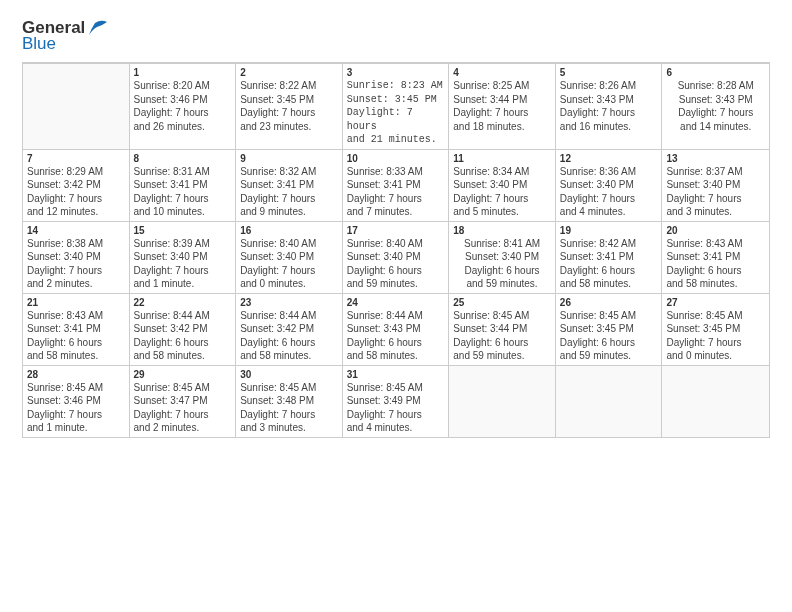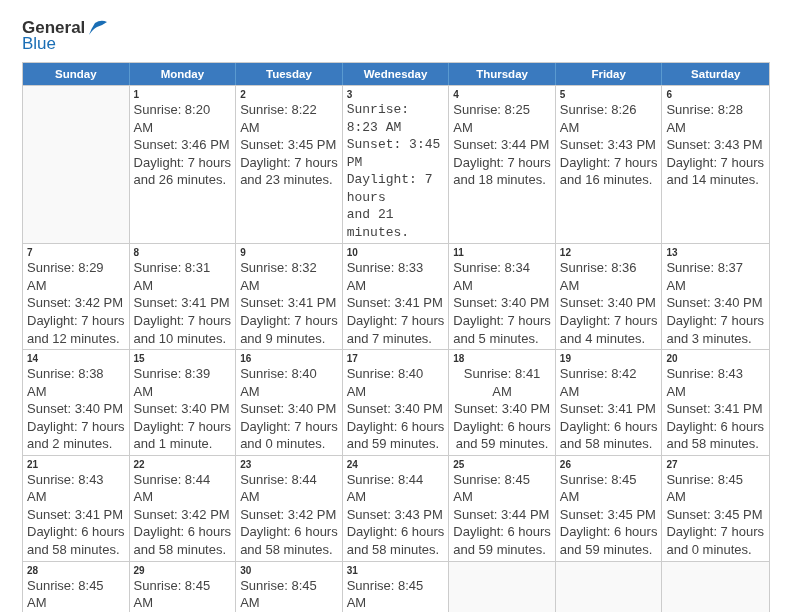--- a/index.html
+++ b/index.html
@@ -85,21 +85,21 @@
     }
     .cal-cell:last-child { border-right: none; }
     .cal-cell.empty { background: #f9f9f9; }
     .day-number {
       font-size: 10px;
       font-weight: bold;
       color: #333;
       margin-bottom: 1px;
     }
     .cell-info {
-      font-size: 13px;
+      font-size: 10px;
       color: #444;
       line-height: 1.35;
     }
   </style>
 </head>
 <body>
 
 <div class="page">
   <div class="header">
     <div class="logo">
@@ -111,29 +111,20 @@
       </div>
       <span style="font-size:17px;font-weight:normal;color:#1a6eb5;margin-top:-4px;">Blue</span>
     </div>
     <div class="title-block">
       <div class="month-title"></div>
       <div class="location"></div>
     </div>
   </div>
 
   <div class="calendar">
-    <div class="cal-header-row">
-    <div class="cal-header-cell">Sunday</div>
-        <div class="cal-header-cell">Monday</div>
-        <div class="cal-header-cell">Tuesday</div>
-        <div class="cal-header-cell">Wednesday</div>
-        <div class="cal-header-cell">Thursday</div>
-        <div class="cal-header-cell">Friday</div>
-        <div class="cal-header-cell">Saturday</div>
-      </div>
     <div class="cal-body">
     <div class="cal-row">
           <div class="cal-cell empty"></div>
           <div class="cal-cell">
             <div class="day-number">1</div>
             <div class="cell-info" style="white-space: pre-line;">Sunrise: 8:20 AM
 Sunset: 3:46 PM
 Daylight: 7 hours
 and 26 minutes.</div>
           </div>
@@ -160,21 +151,21 @@
           </div>
           <div class="cal-cell">
             <div class="day-number">5</div>
             <div class="cell-info" style="white-space: pre-line;">Sunrise: 8:26 AM
 Sunset: 3:43 PM
 Daylight: 7 hours
 and 16 minutes.</div>
           </div>
           <div class="cal-cell">
             <div class="day-number">6</div>
-            <div class="cell-info" style="white-space: pre-line;">Sunrise: 8:28 AM
+            <div class="cell-info" style="white-space: pre-line; text-align: center;">Sunrise: 8:28 AM
 Sunset: 3:43 PM
 Daylight: 7 hours
 and 14 minutes.</div>
           </div>
         </div>
         <div class="cal-row">
           <div class="cal-cell">
             <div class="day-number">7</div>
             <div class="cell-info" style="white-space: pre-line;">Sunrise: 8:29 AM
 Sunset: 3:42 PM

